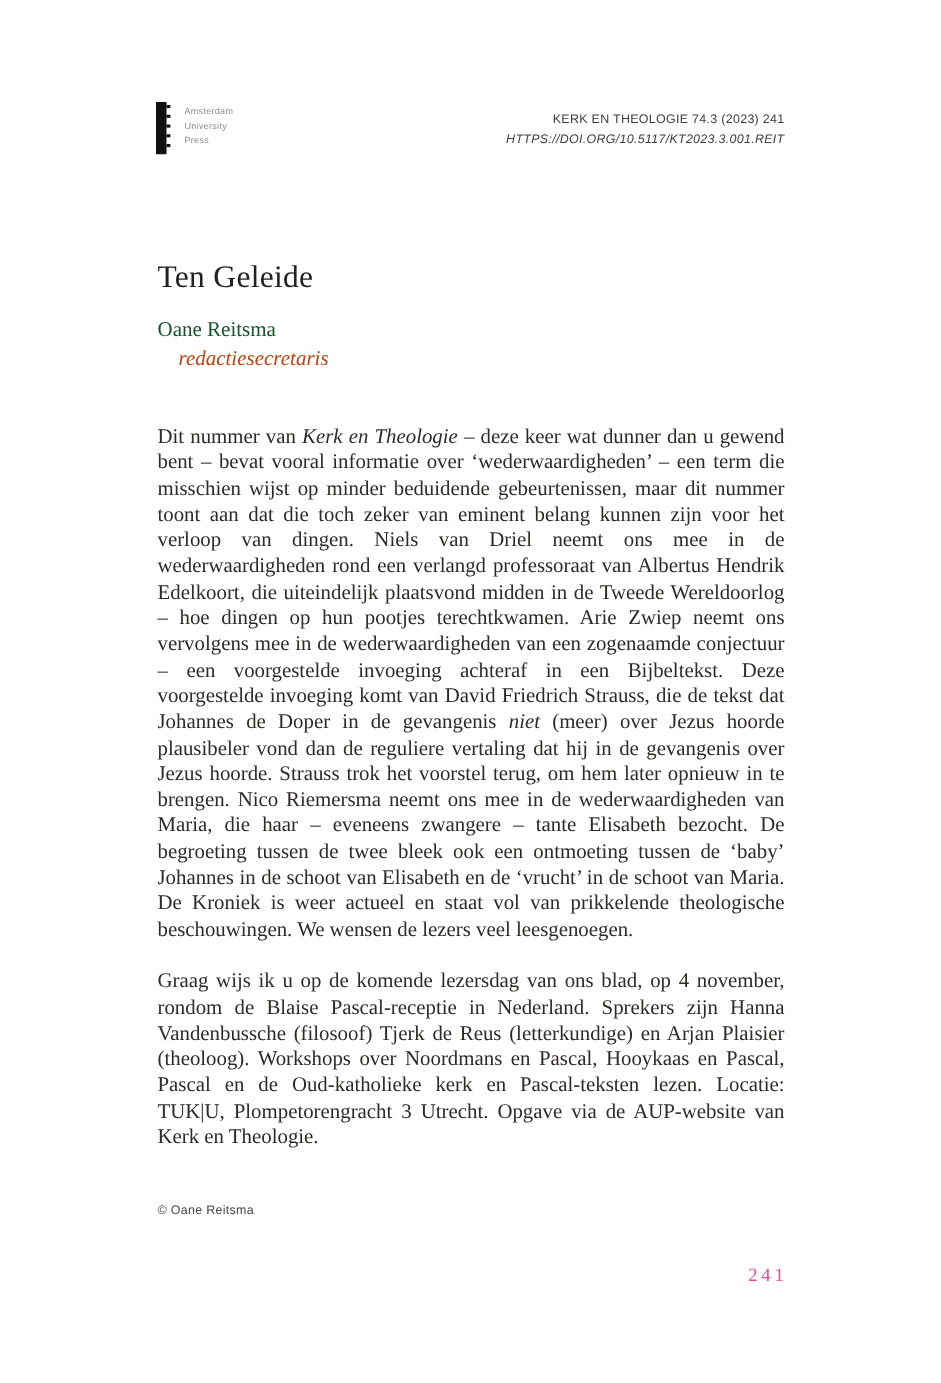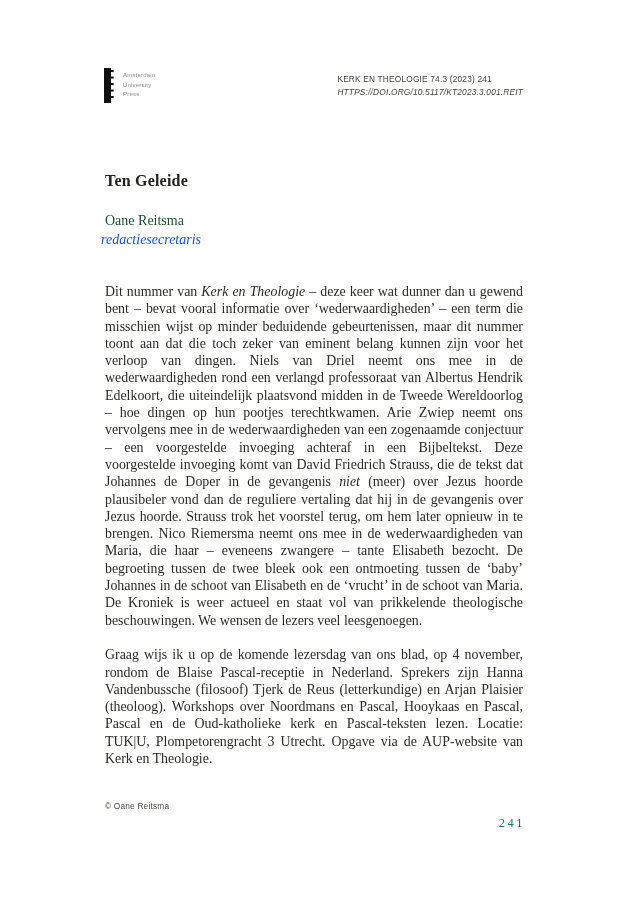--- a/index.html
+++ b/index.html
@@ -27,51 +27,52 @@
     font-size: 6px;
     line-height: 1.6;
     color: #8c8c8c;
     letter-spacing: 0.2px;
     padding-top: 3px;
   }
   .header-right {
     position: absolute;
     right: 104px;
     top: 73px;
+    text-align: right;
     font-family: "Liberation Sans", sans-serif;
     font-size: 8.3px;
     line-height: 1.6;
     color: #3f3e3c;
     letter-spacing: 0.2px;
   }
   .header-right .doi { font-style: italic; }
   
   .title {
     position: absolute;
     left: 105px;
     top: 172px;
-    font-size: 16px;
-    font-weight: bold;
+    font-size: 21px;
+    font-weight: normal;
     color: #232220;
     letter-spacing: 0.2px;
   }
   .author {
     position: absolute;
     left: 105px;
     top: 213px;
     font-size: 14px;
     color: #14532d;
   }
   .role {
     position: absolute;
-    left: 101px;
+    left: 119px;
     top: 232px;
     font-size: 14px;
     font-style: italic;
-    color: #1d4ed8;
+    color: #c2410c;
     font-family: Liberation Serif, serif;
   }
   
   .bodytext {
     position: absolute;
     left: 105px;
     top: 283px;
     width: 418px;
     font-size: 13.9px;
     line-height: 17.3px;
@@ -86,24 +87,24 @@
     left: 105px;
     top: 801px;
     font-family: "Liberation Sans", sans-serif;
     font-size: 8.3px;
     color: #4b4a48;
     letter-spacing: 0.2px;
   }
   .page-num {
     position: absolute;
     right: 102px;
-    top: 816px;
+    top: 843px;
     font-size: 12.5px;
     letter-spacing: 2.5px;
-    color: #0f766e;
+    color: #ec4899;
     text-align: right;
   }
 </style>
 </head>
 <body>
 
 <div class="page">
 
   <div class="logo">
     <svg class="logo-mark" width="11" height="35" viewBox="0 0 11 35" xmlns="http://www.w3.org/2000/svg">

